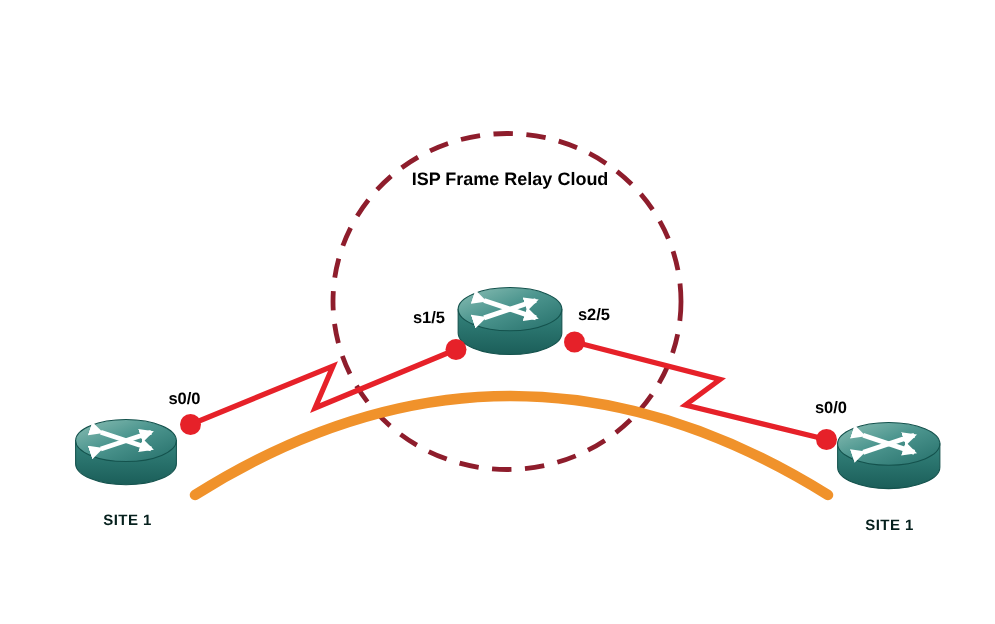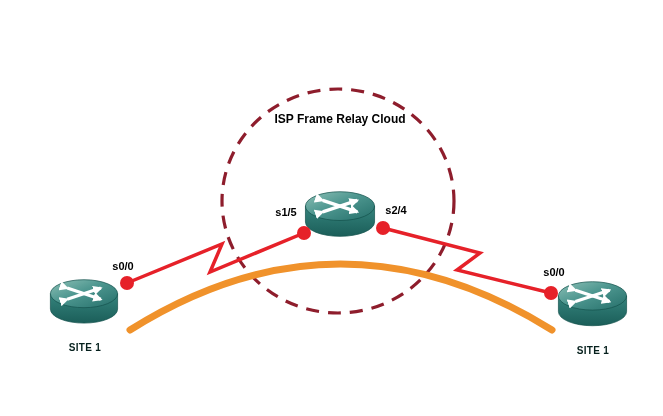--- a/index.html
+++ b/index.html
@@ -108,21 +108,21 @@
 
     <circle class="endpoint-dot" cx="127" cy="283" r="7"></circle>
     <circle class="endpoint-dot" cx="304" cy="233" r="7"></circle>
     <circle class="endpoint-dot" cx="383" cy="228" r="7"></circle>
     <circle class="endpoint-dot" cx="551" cy="293" r="7"></circle>
   </svg>
 
   <div class="lbl cloud-label">ISP Frame Relay Cloud</div>
 
   <div class="lbl if-label if-s1">s1/5</div>
-  <div class="lbl if-label if-s2">s2/4</div>
+  <div class="lbl if-label if-s2">s2/5</div>
   <div class="lbl if-label if-site1">s0/0</div>
   <div class="lbl if-label if-site2">s0/0</div>
 
   <div class="lbl site-name site1-name">SITE 1</div>
   <div class="lbl site-name site2-name">SITE 1</div>
 
 
 </div>
 
 </body></html>

